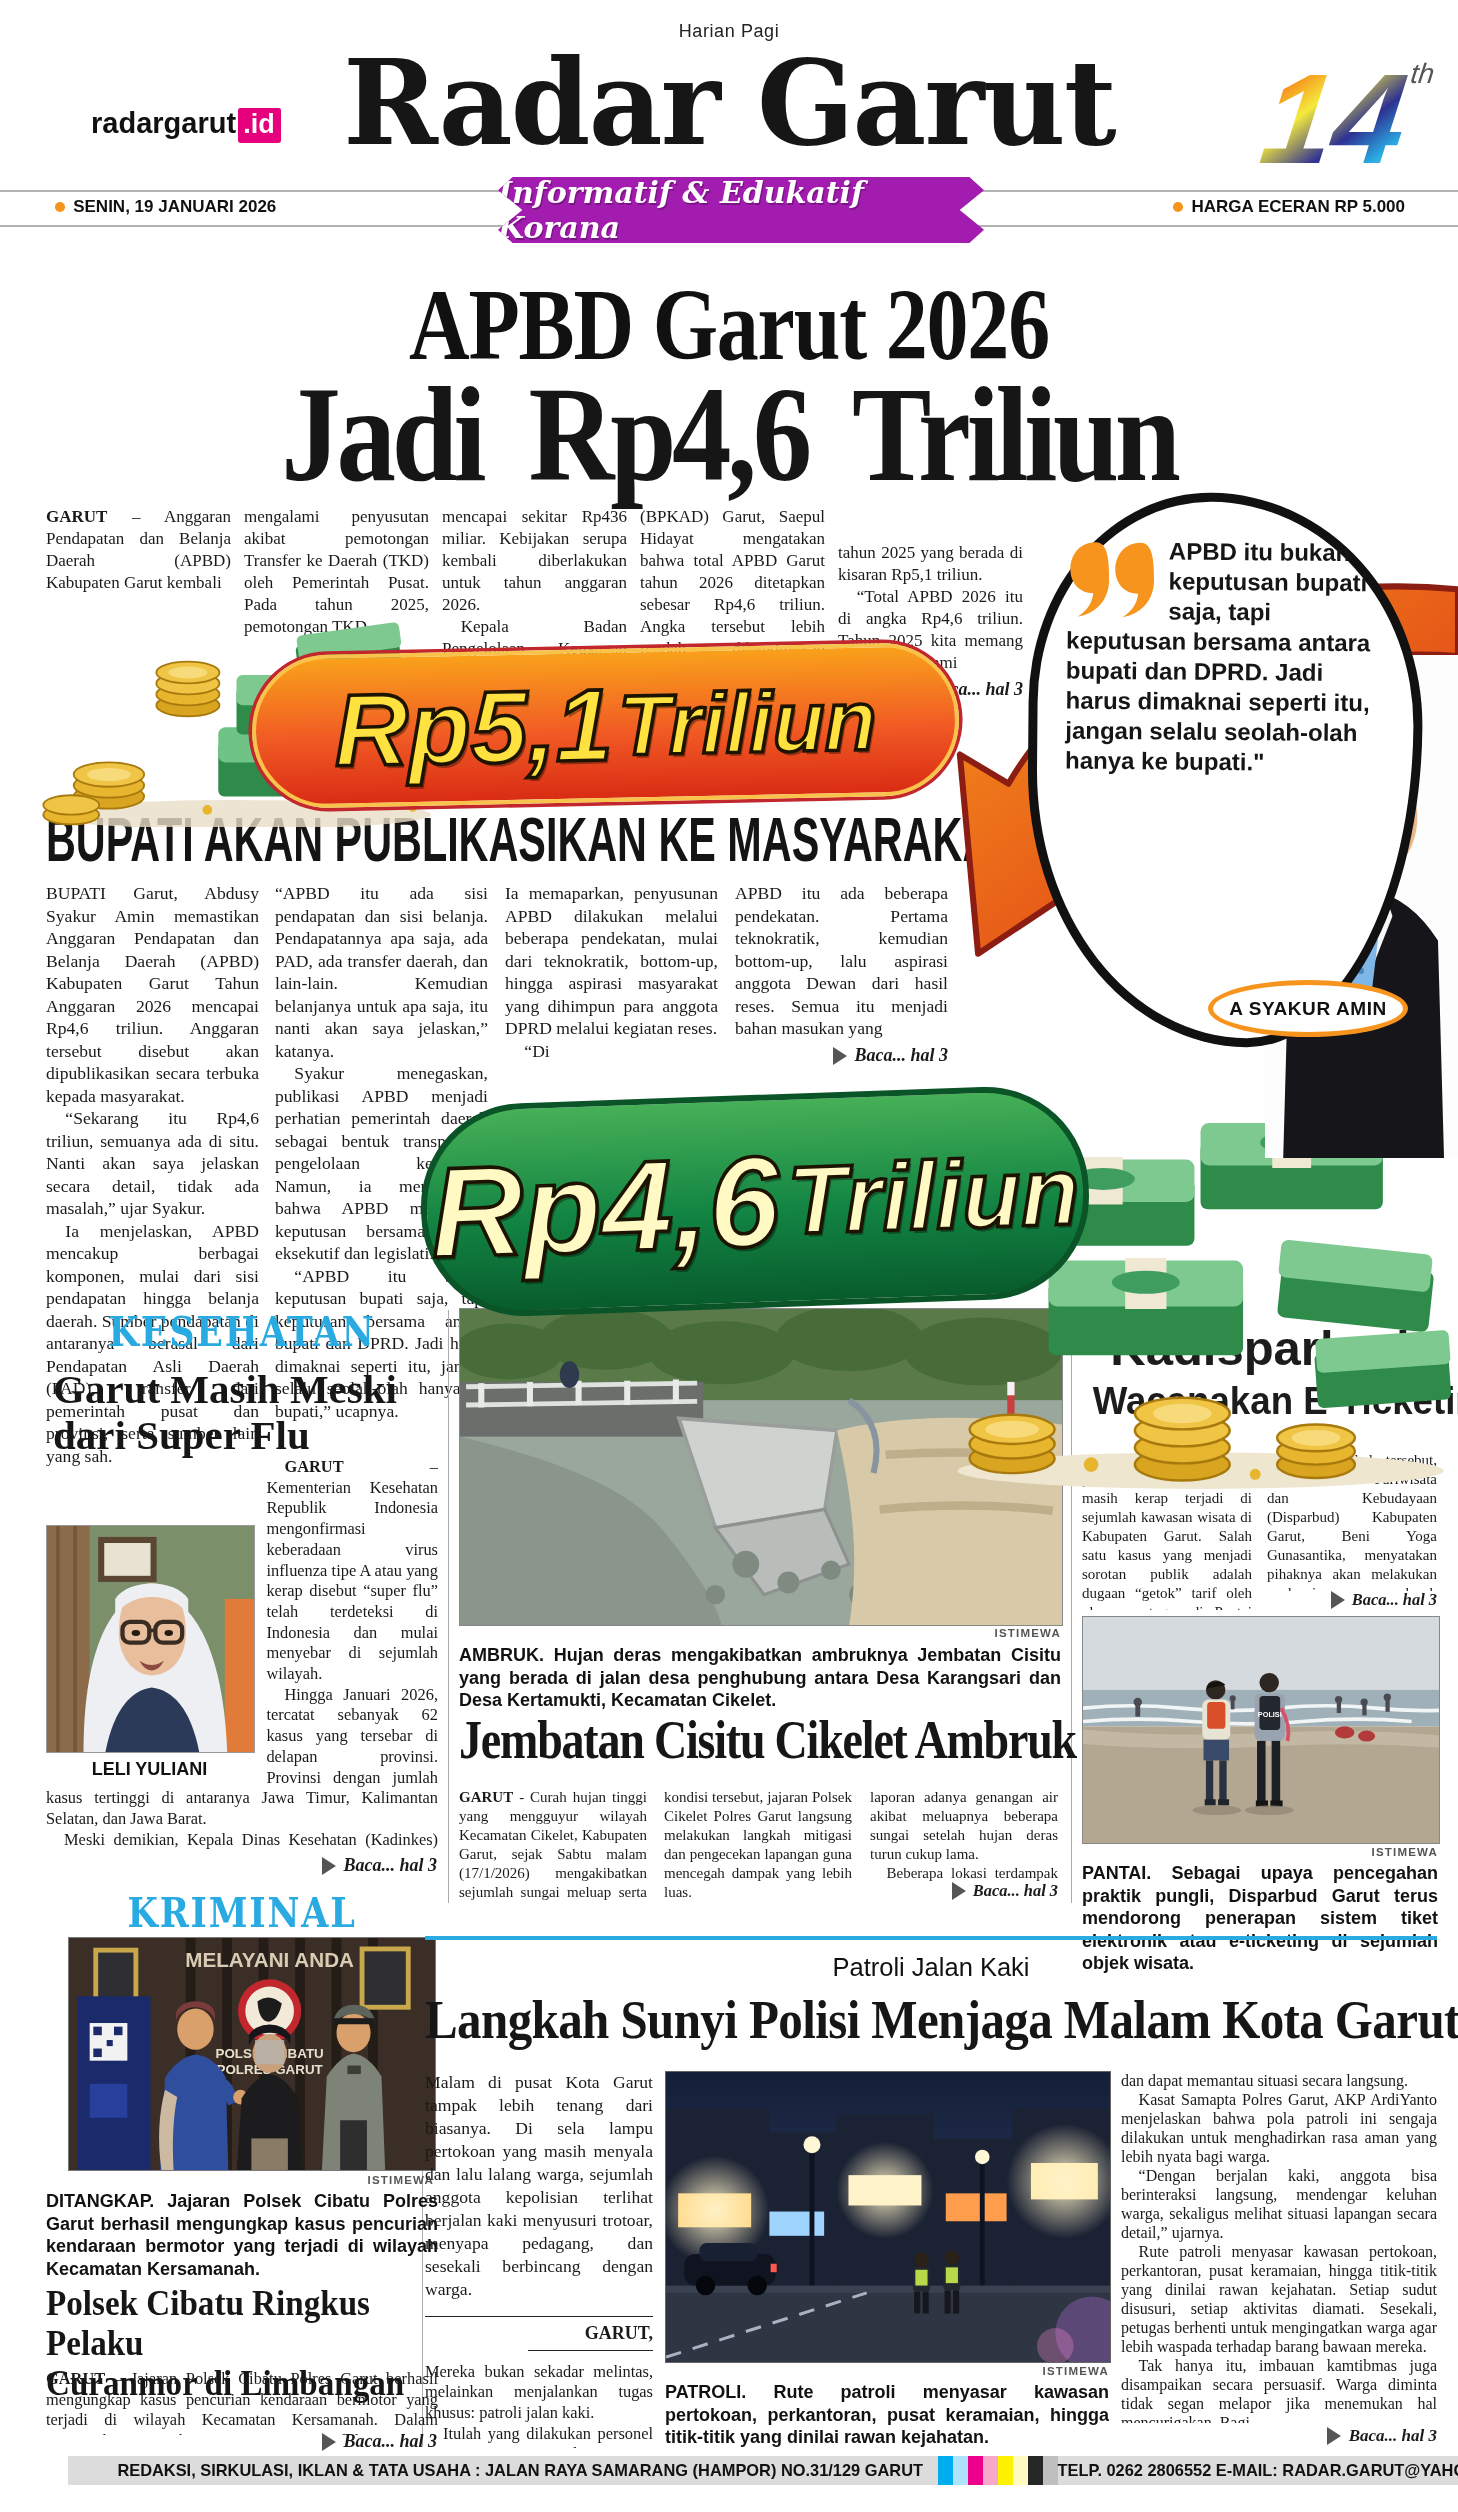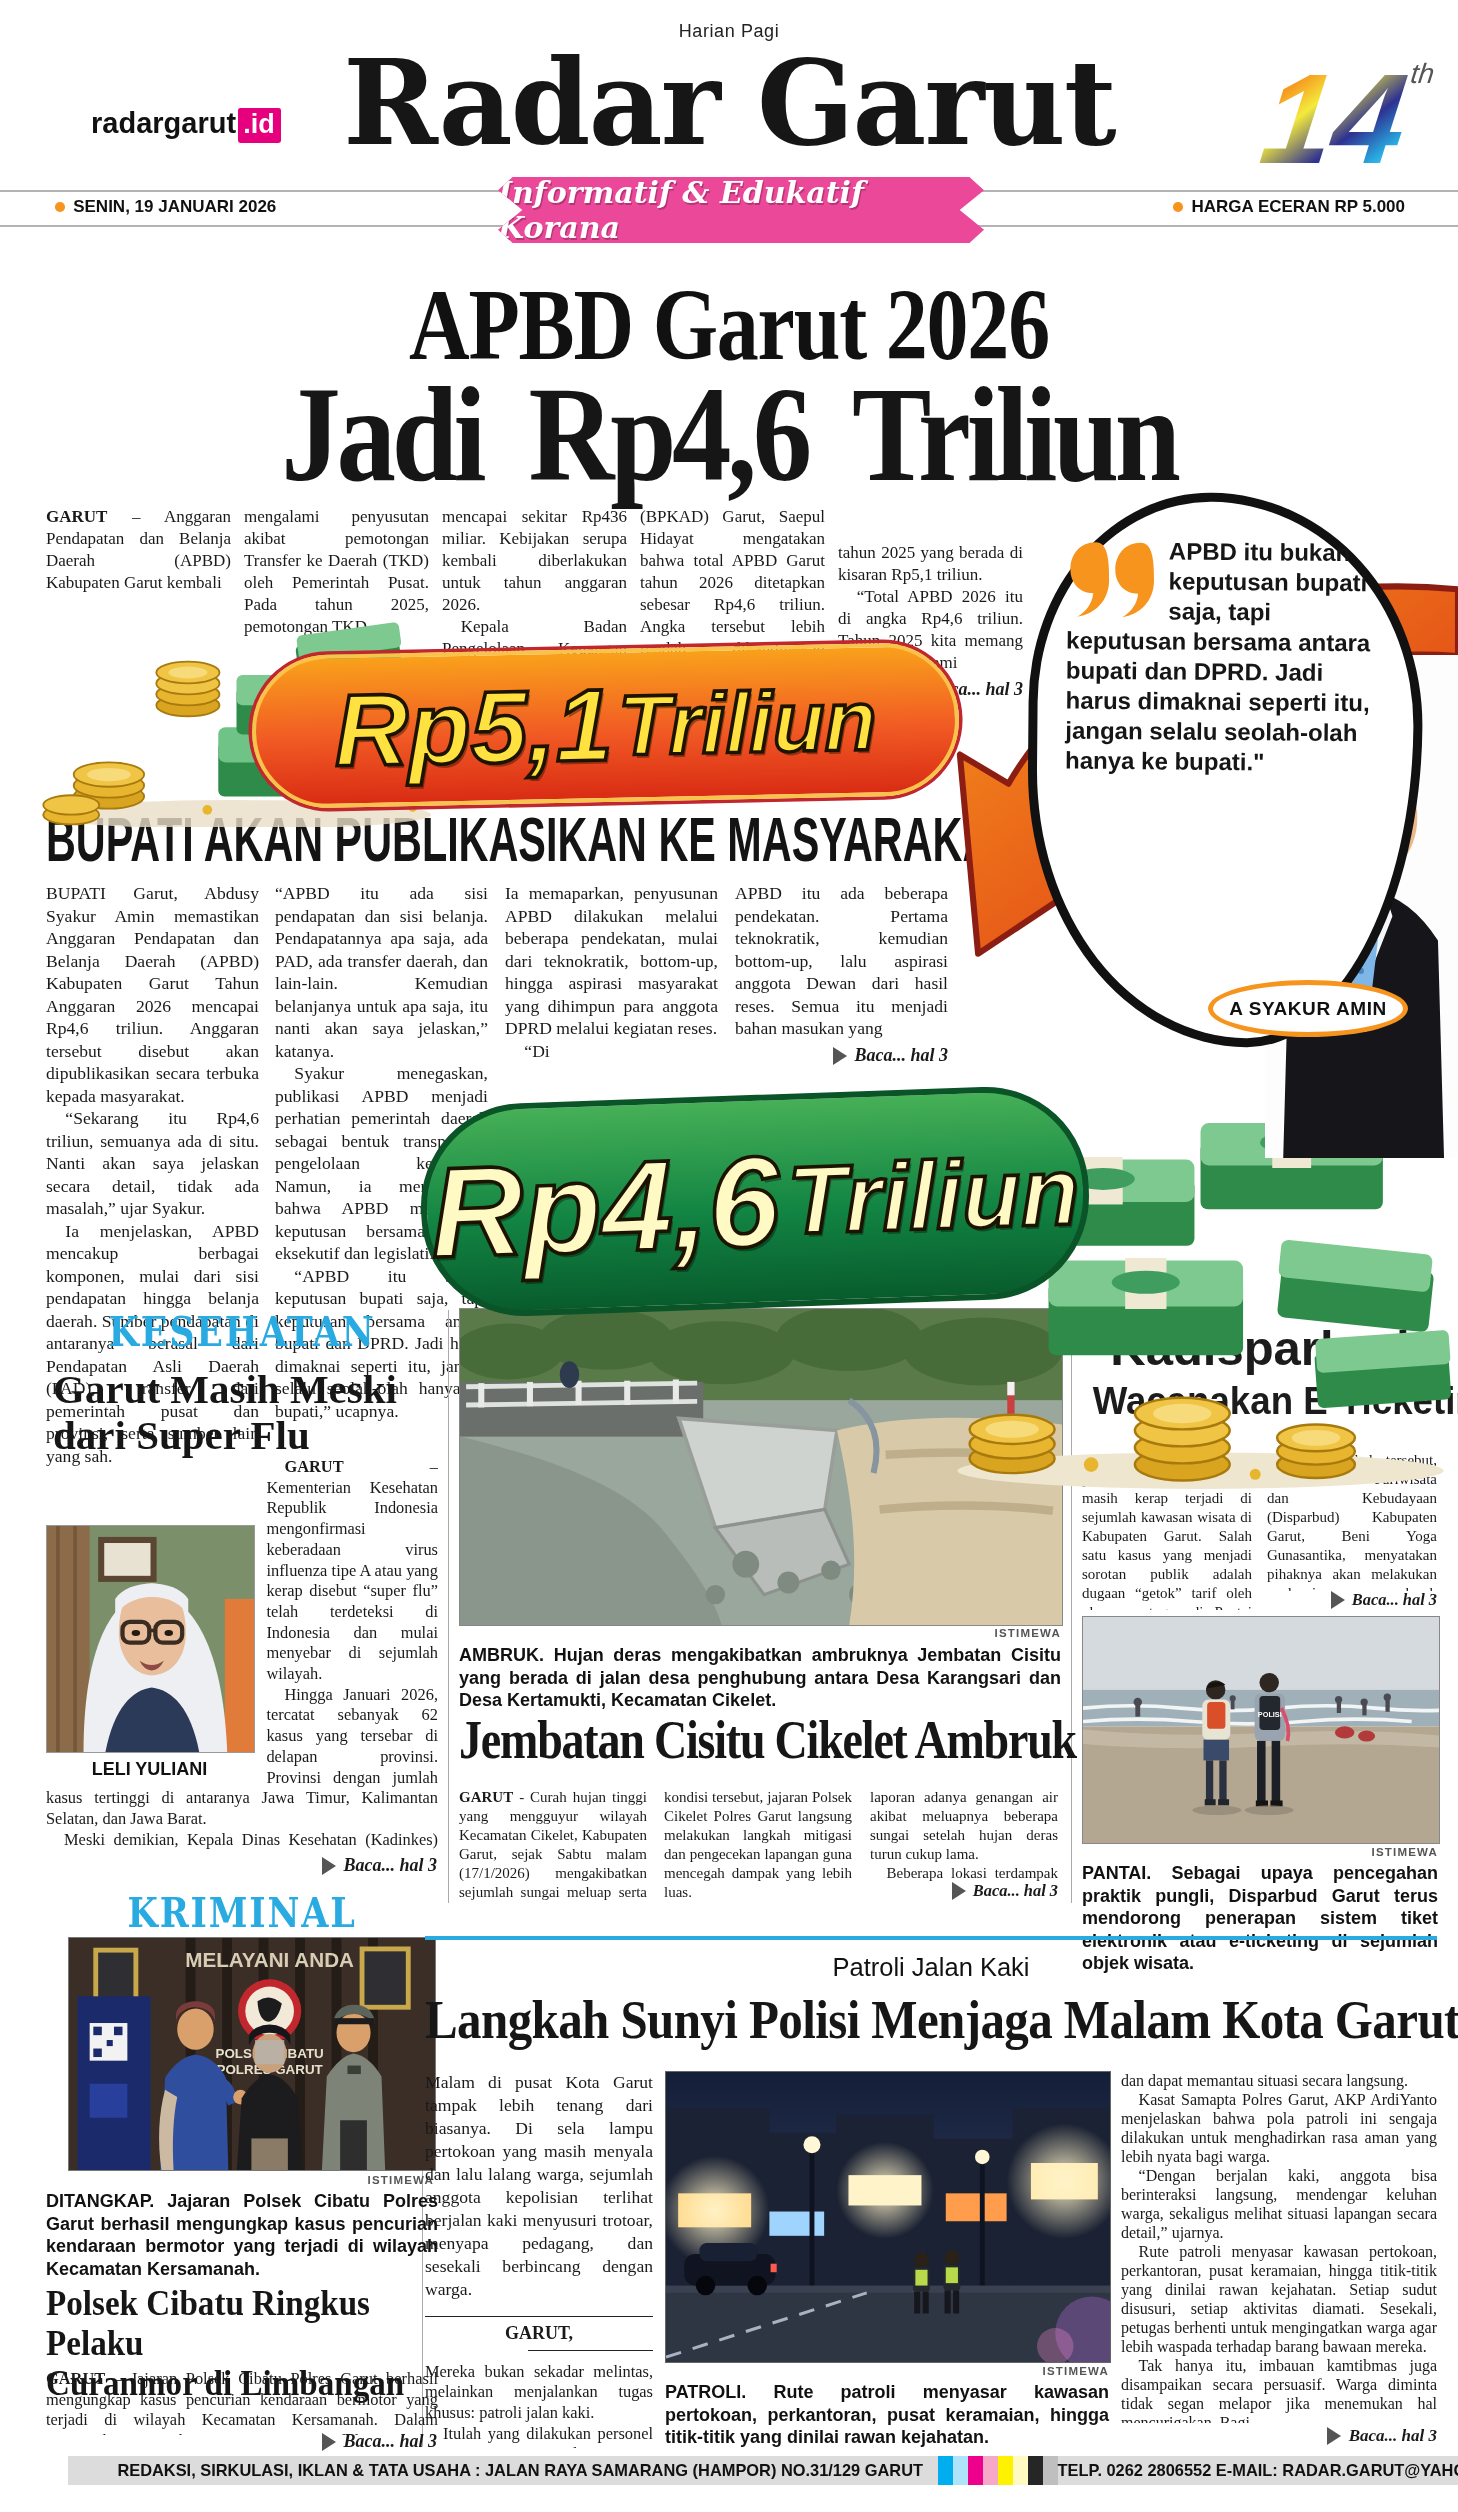--- a/index.html
+++ b/index.html
@@ -53,21 +53,21 @@
   <div class="abs" style="left:55px;top:197px;display:flex;align-items:center;gap:8.5px;">
     <span style="width:9.7px;height:9.7px;border-radius:50%;background:#F7941D;display:inline-block;"></span>
     <span class="sans" style="font-weight:bold;font-size:17px;color:#111;">SENIN, 19 JANUARI 2026</span>
   </div>
 
   <div class="abs" style="right:53px;top:197px;display:flex;align-items:center;gap:8.5px;">
     <span style="width:9.7px;height:9.7px;border-radius:50%;background:#F7941D;display:inline-block;"></span>
     <span class="sans" style="font-weight:bold;font-size:17px;color:#111;">HARGA ECERAN RP 5.000</span>
   </div>
 
-  <div class="abs" style="left:498px;top:177px;width:486px;height:66px;background:#ec4899;
+  <div class="abs" style="left:498px;top:177px;width:486px;height:66px;background:#a21caf;
        clip-path:polygon(3% 0,97% 0,100% 20%,95% 50%,100% 80%,97% 100%,3% 100%,0 80%,5% 50%,0 20%);
        display:flex;align-items:center;justify-content:center;">
     <span style="font-family:'DejaVu Serif',serif;font-style:italic;font-weight:bold;font-size:30px;color:#fff;
           text-shadow:1.2px 1.8px 0 rgba(0,0,0,.25);">Informatif &amp; Edukatif Korana</span>
   </div>
 
   <div class="abs center" style="left:0;top:265px;width:1458px;font-weight:bold;font-size:84px;
        transform:scaleY(1.22);transform-origin:center top;letter-spacing:-1.2px;color:#111;">APBD Garut 2026</div>
 
   <div class="abs center" style="left:0;top:357px;width:1458px;font-weight:bold;font-size:119px;
@@ -521,21 +521,21 @@
   <div class="abs" style="left:425px;top:1936px;width:1012px;height:4.3px;background:#29ABE2;"></div>
 
   <div class="abs sans center" style="left:425px;top:1953px;width:1012px;font-size:25.5px;color:#111;">Patroli Jalan Kaki</div>
 
   <div class="abs center" style="left:425px;top:1988px;width:1012px;font-weight:bold;font-size:49px;color:#161616;
        transform:scaleY(1.1);transform-origin:center top;letter-spacing:-0.6px;white-space:nowrap;">Langkah Sunyi Polisi Menjaga Malam Kota Garut</div>
 
   <div class="abs clip" style="left:425px;top:2071px;width:228px;height:377px;">
     <div class="justify" style="font-size:17.6px;line-height:23px;">Malam di pusat Kota Garut tampak lebih tenang dari biasanya. Di sela lampu pertokoan yang masih menyala dan lalu lalang warga, sejumlah anggota kepolisian terlihat berjalan kaki menyusuri trotoar, menyapa pedagang, dan sesekali berbincang dengan warga.</div>
     <div style="border-top:1.8px solid #222;margin:14.6px 0 6px 0;"></div>
-    <div style="text-align:center;font-weight:bold;font-size:18px;">GARUT,</div>
+    <div style="text-align:right;font-weight:bold;font-size:18px;">GARUT,</div>
     <div style="border-top:1.2px solid #222;width:55%;margin:6px 0 11px auto;"></div>
     <div class="col justify" style="font-size:16.4px;line-height:20.7px;">
       <p>Mereka bukan sekadar melintas, melainkan menjalankan tugas khusus: patroli jalan kaki.</p>
       <p>Itulah yang dilakukan personel Satuan Samapta Polres Garut. Tanpa kendaraan patroli, mereka memilih berjalan kaki agar lebih dekat dengan masyarakat</p>
     </div>
   </div>
 
   <svg class="abs" style="left:665px;top:2071px;border:0.6px solid #666;" width="444" height="290" viewBox="0 0 730 478" preserveAspectRatio="none">
     <defs>
       <linearGradient id="nsky" x1="0" y1="0" x2="0" y2="1">

